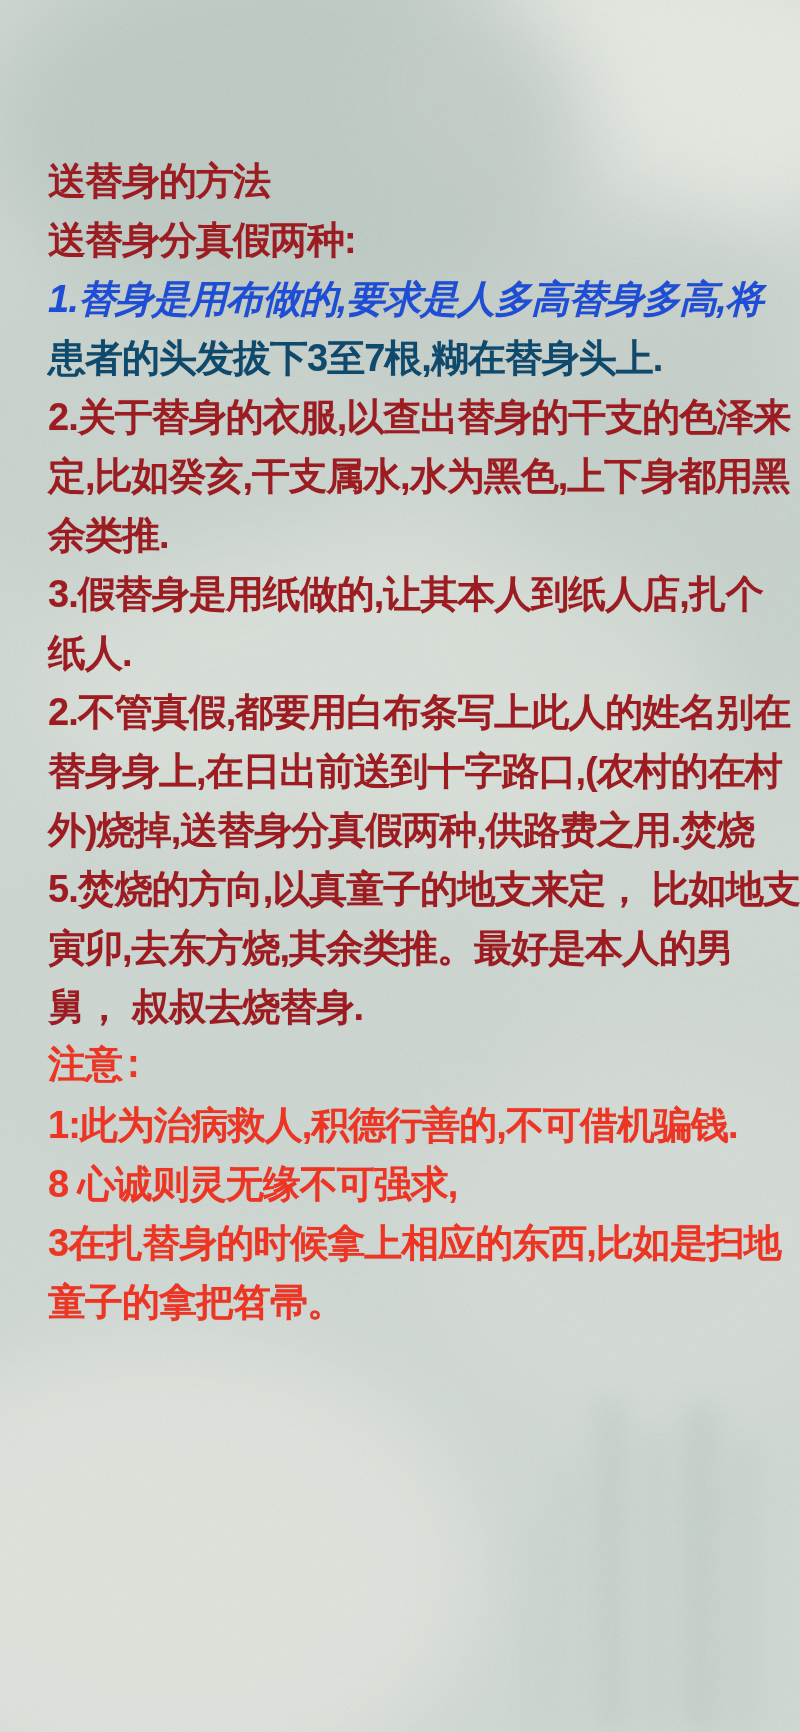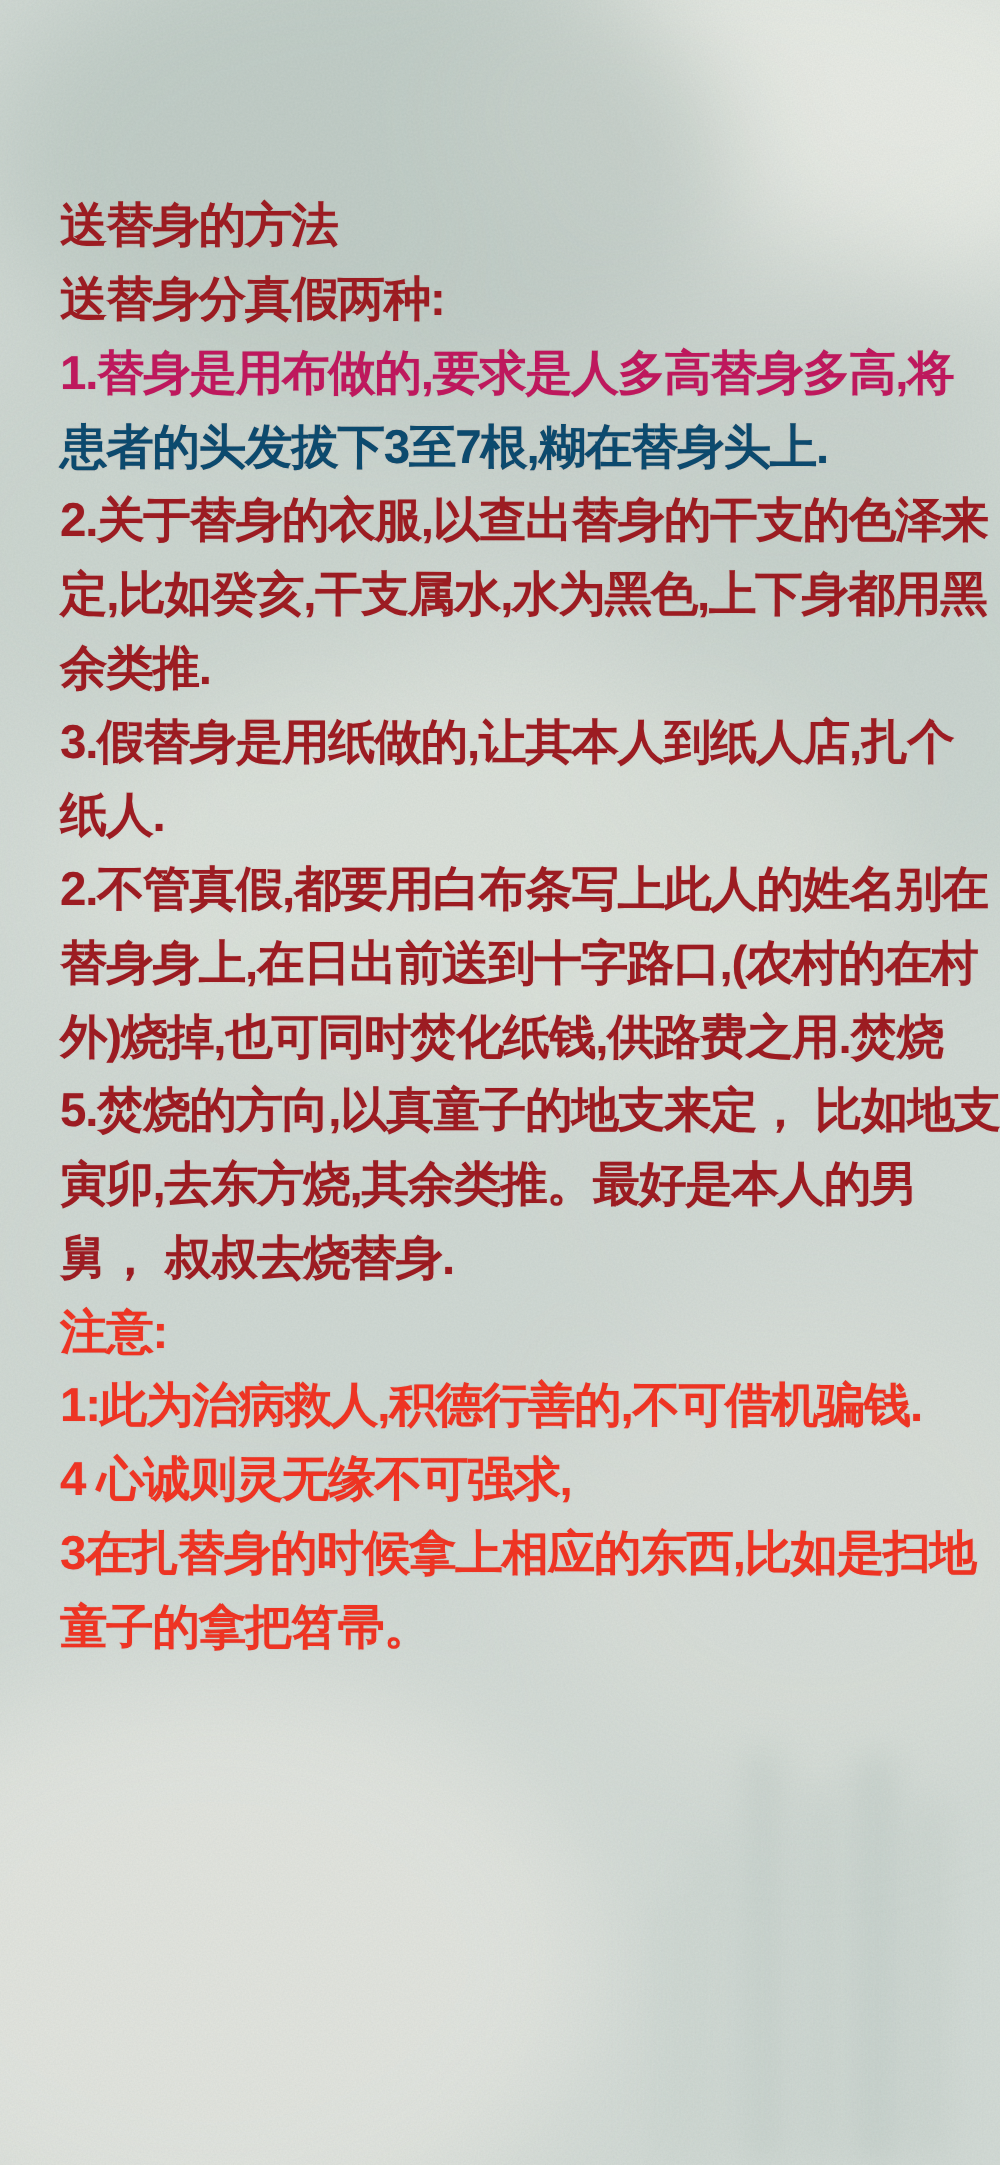--- a/index.html
+++ b/index.html
@@ -74,33 +74,33 @@
       <rect x="520" y="1520" width="60" height="212" fill="#c6d0ca"></rect>
     </g>
 
     <rect width="800" height="1732" filter="url(#grain)"></rect>
     <rect width="800" height="1732" filter="url(#grainLight)"></rect>
   </svg>
 
   <main class="text-block">
     <div class="line" style="color: rgb(156, 28, 34);">送替身的方法</div>
     <div class="line" style="color: rgb(156, 28, 34);">送替身分真假两种:</div>
-    <div class="line" style="color: #be185d;">1.替身是用布做的,要求是人多高替身多高,将</div>
+    <div class="line" style="color: #1d4ed8; font-style: italic;">1.替身是用布做的,要求是人多高替身多高,将</div>
     <div class="line" style="color: #0c4a6e;">患者的头发拔下3至7根,糊在替身头上.</div>
     <div class="line" style="color: rgb(156, 28, 34);">2.关于替身的衣服,以查出替身的干支的色泽来</div>
     <div class="line" style="color: rgb(156, 28, 34);">定,比如癸亥,干支属水,水为黑色,上下身都用黑</div>
     <div class="line" style="color: rgb(156, 28, 34);">余类推.</div>
     <div class="line" style="color: rgb(156, 28, 34);">3.假替身是用纸做的,让其本人到纸人店,扎个</div>
     <div class="line" style="color: rgb(156, 28, 34);">纸人.</div>
     <div class="line" style="color: rgb(156, 28, 34);">2.不管真假,都要用白布条写上此人的姓名别在</div>
     <div class="line" style="color: rgb(156, 28, 34);">替身身上,在日出前送到十字路口,(农村的在村</div>
-    <div class="line" style="color: rgb(156, 28, 34);">外)烧掉,也可同时焚化纸钱,供路费之用.焚烧</div>
+    <div class="line" style="color: rgb(156, 28, 34);">外)烧掉,送替身分真假两种,供路费之用.焚烧</div>
     <div class="line" style="color: rgb(156, 28, 34);">5.焚烧的方向,以真童子的地支来定， 比如地支</div>
     <div class="line" style="color: rgb(156, 28, 34);">寅卯,去东方烧,其余类推。最好是本人的男</div>
     <div class="line" style="color: rgb(156, 28, 34);">舅， 叔叔去烧替身.</div>
-    <div class="line" style="color: rgb(238, 52, 35);">注意:</div>
+    <div class="line" style="color: rgb(238, 52, 35); font-family: Liberation Mono, monospace;">注意:</div>
     <div class="line" style="color: rgb(238, 52, 35);">1:此为治病救人,积德行善的,不可借机骗钱.</div>
-    <div class="line" style="color: rgb(238, 52, 35);">4 心诚则灵无缘不可强求,</div>
+    <div class="line" style="color: rgb(238, 52, 35);">8 心诚则灵无缘不可强求,</div>
     <div class="line" style="color: rgb(238, 52, 35);">3在扎替身的时候拿上相应的东西,比如是扫地</div>
     <div class="line" style="color: rgb(238, 52, 35);">童子的拿把笤帚。</div>
   </main>
 
 </div>
 
 </body></html>

